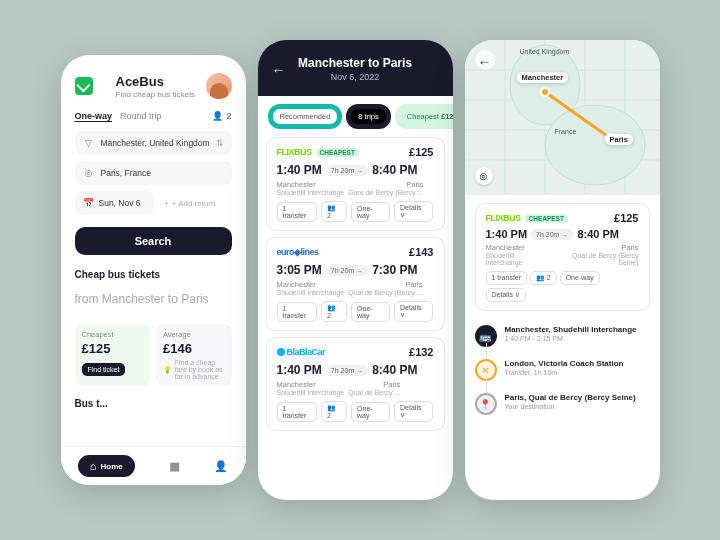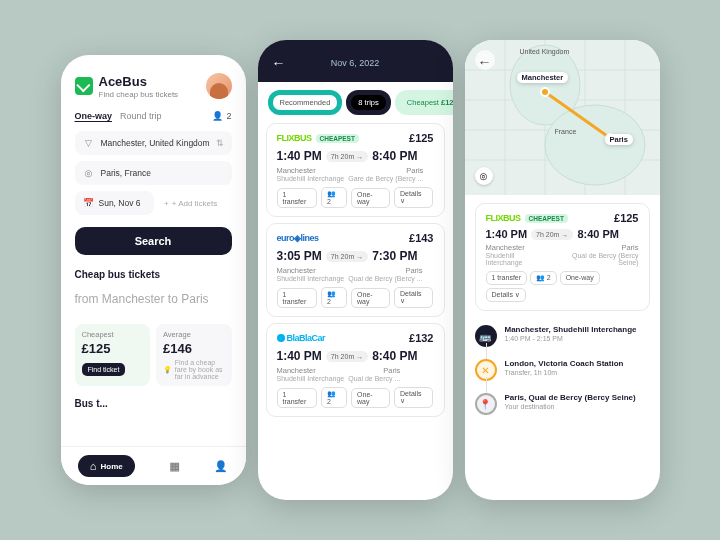--- a/index.html
+++ b/index.html
@@ -33,21 +33,21 @@
     }
     .phone1-header {
       padding: 18px 14px 8px;
       display: flex;
       align-items: center;
       justify-content: space-between;
     }
     .logo-area {
       display: flex;
       align-items: center;
-      gap: 6px;
+      gap: 23px;
     }
     .logo-icon {
       width: 18px;
       height: 18px;
       background: #1db954;
       border-radius: 4px;
       display: flex;
       align-items: center;
       justify-content: center;
     }
@@ -583,21 +583,21 @@
       <div class="field-icon">◎</div>
       <span class="field-text">Paris, France</span>
     </div>
     <div class="date-row">
       <div class="date-field">
         <div class="field-icon">📅</div>
         <span class="field-text">Sun, Nov 6</span>
       </div>
       <div class="add-return">
         <span>+</span>
-        <span>+ Add tickets</span>
+        <span>+ Add return</span>
       </div>
     </div>
   </div>
 
   <button class="search-btn">Search</button>
 
   <div class="cheap-section">
     <div class="cheap-title">Cheap bus tickets</div>
     <div class="cheap-sub">from Manchester to Paris</div>
     <div class="price-cards">
@@ -629,20 +629,21 @@
     </div>
     <div class="nav-item">
       <span class="nav-icon">👤</span>
     </div>
   </div>
 </div>
 
 <div class="phone phone2" style="display:flex;flex-direction:column;">
   <div class="phone2-header">
     <span class="back-arrow">←</span>
+    <div class="route-title">Manchester to Paris</div>
     <div class="route-date">Nov 6, 2022</div>
   </div>
 
   <div class="filter-tabs">
     <span class="filter-tab">Recommended</span>
     <span class="filter-tab active-green">8 trips</span>
     <span class="filter-tab cheapest-tag">Cheapest <strong>£125.00</strong></span>
 
   </div>
 

